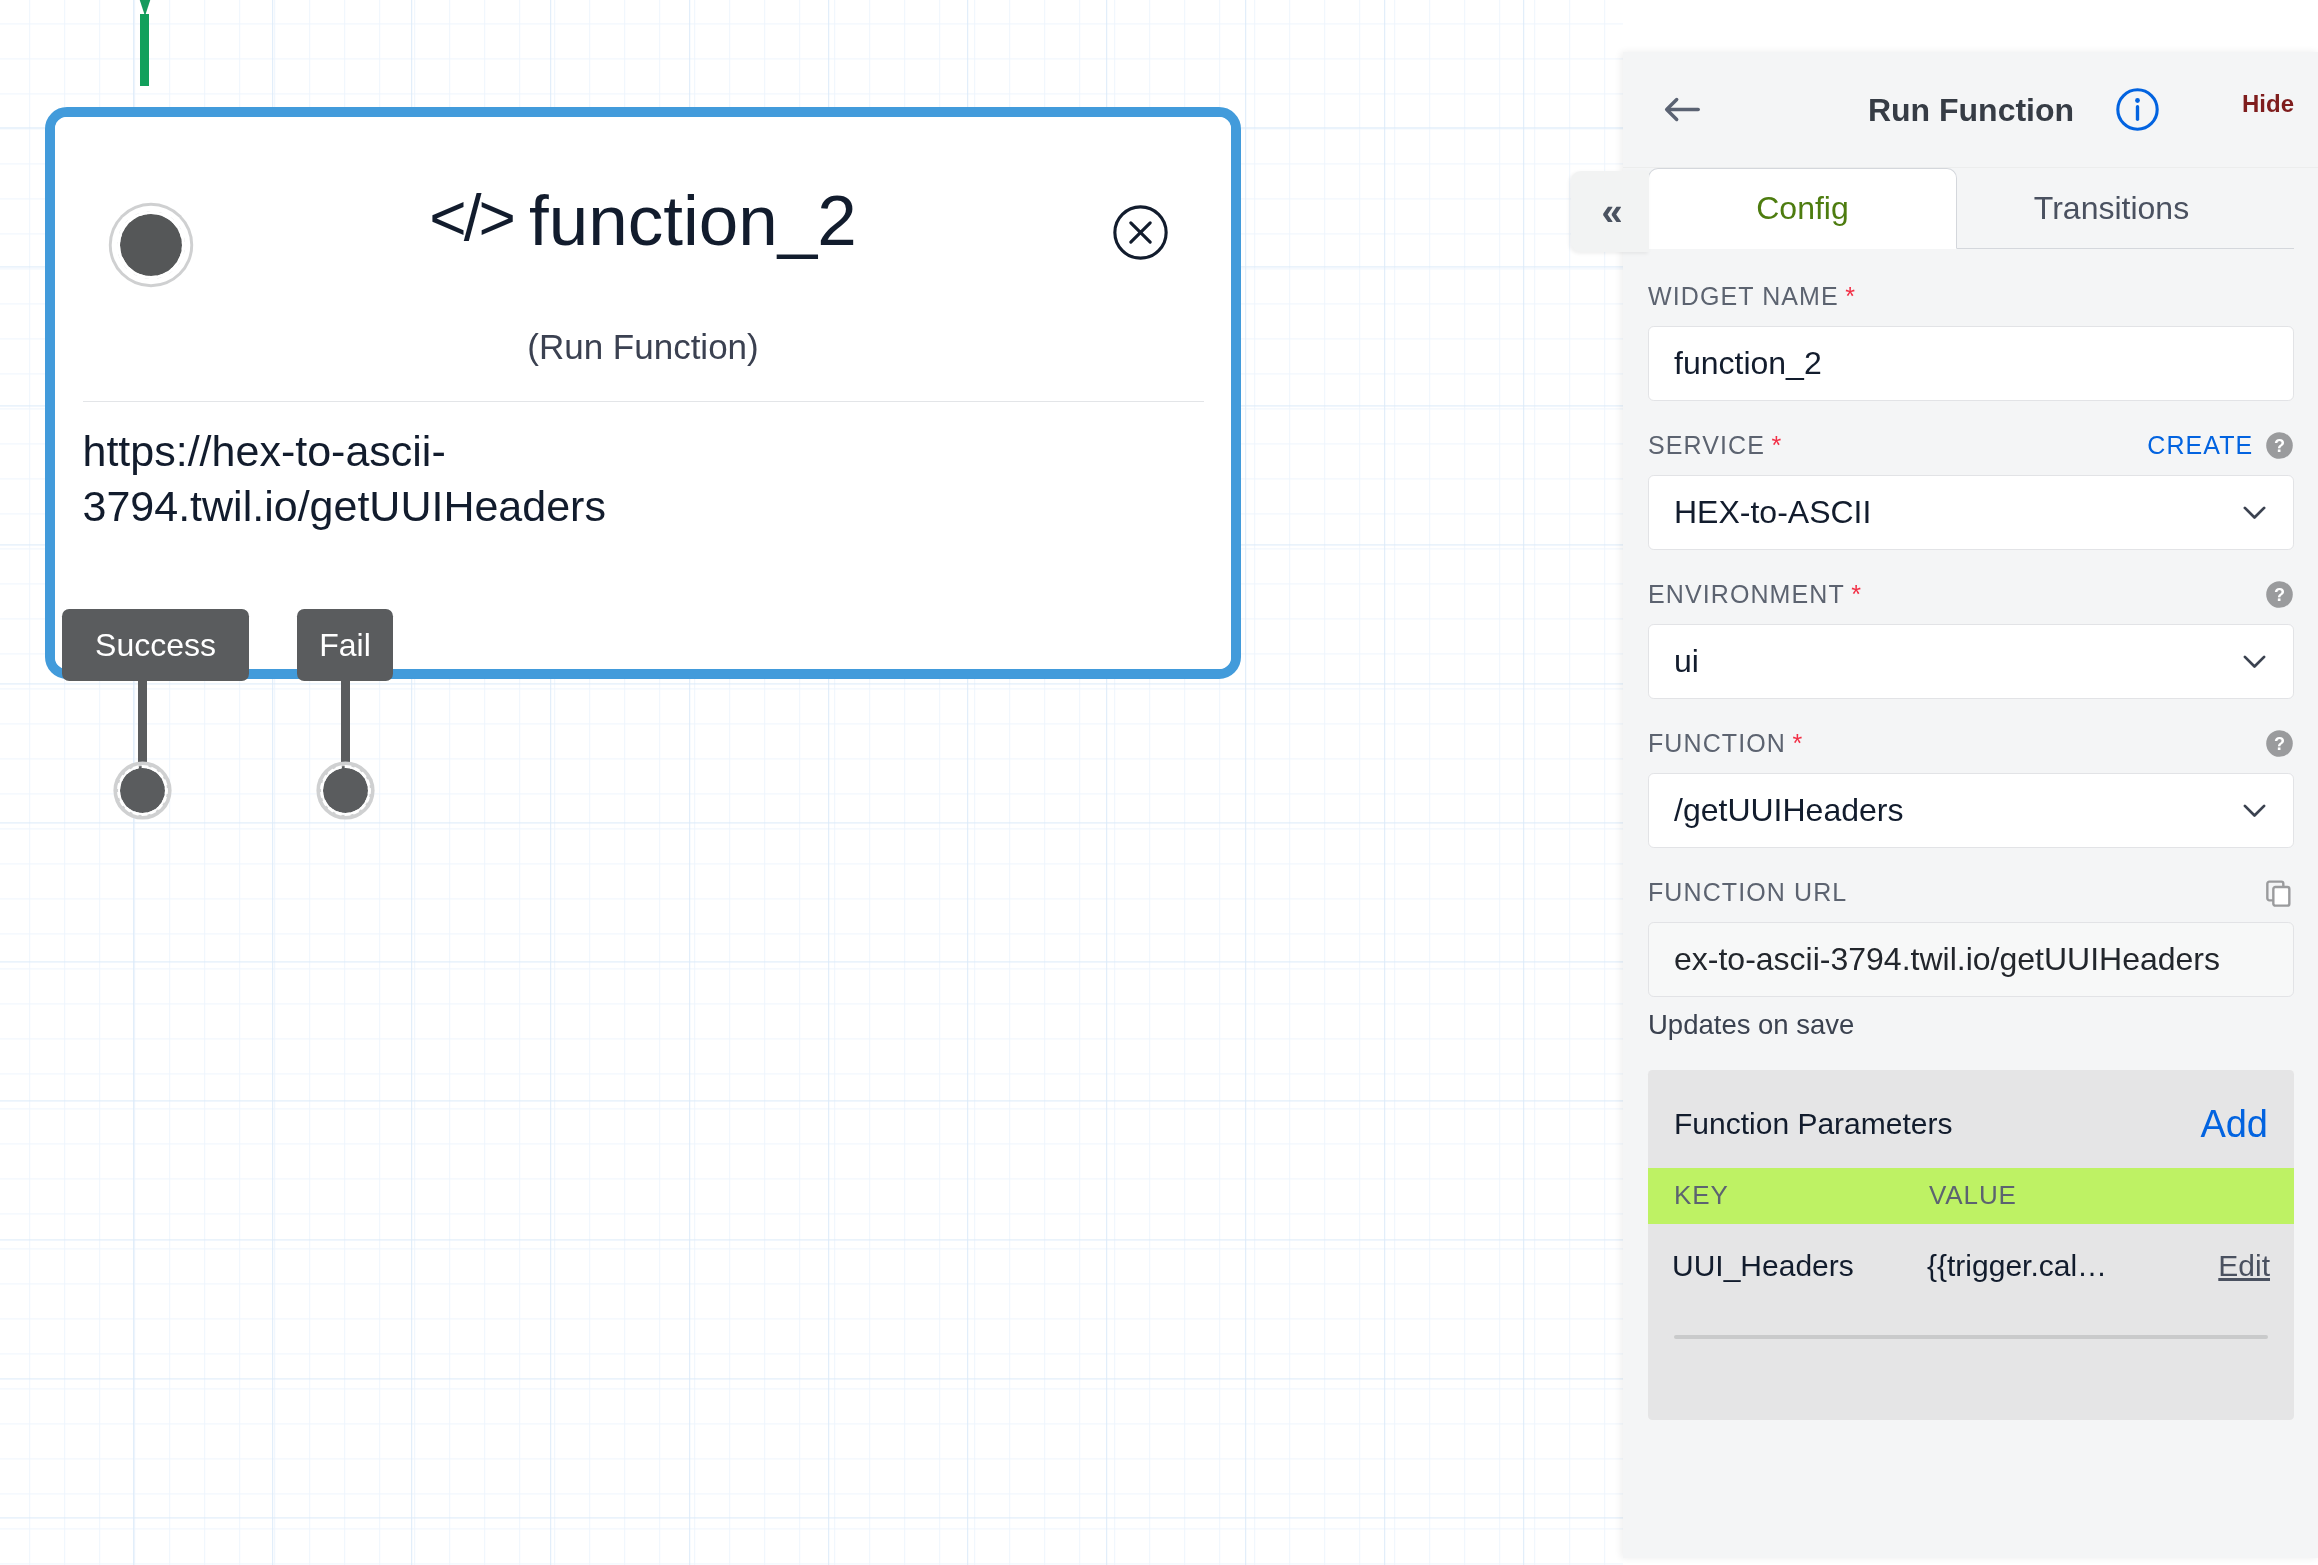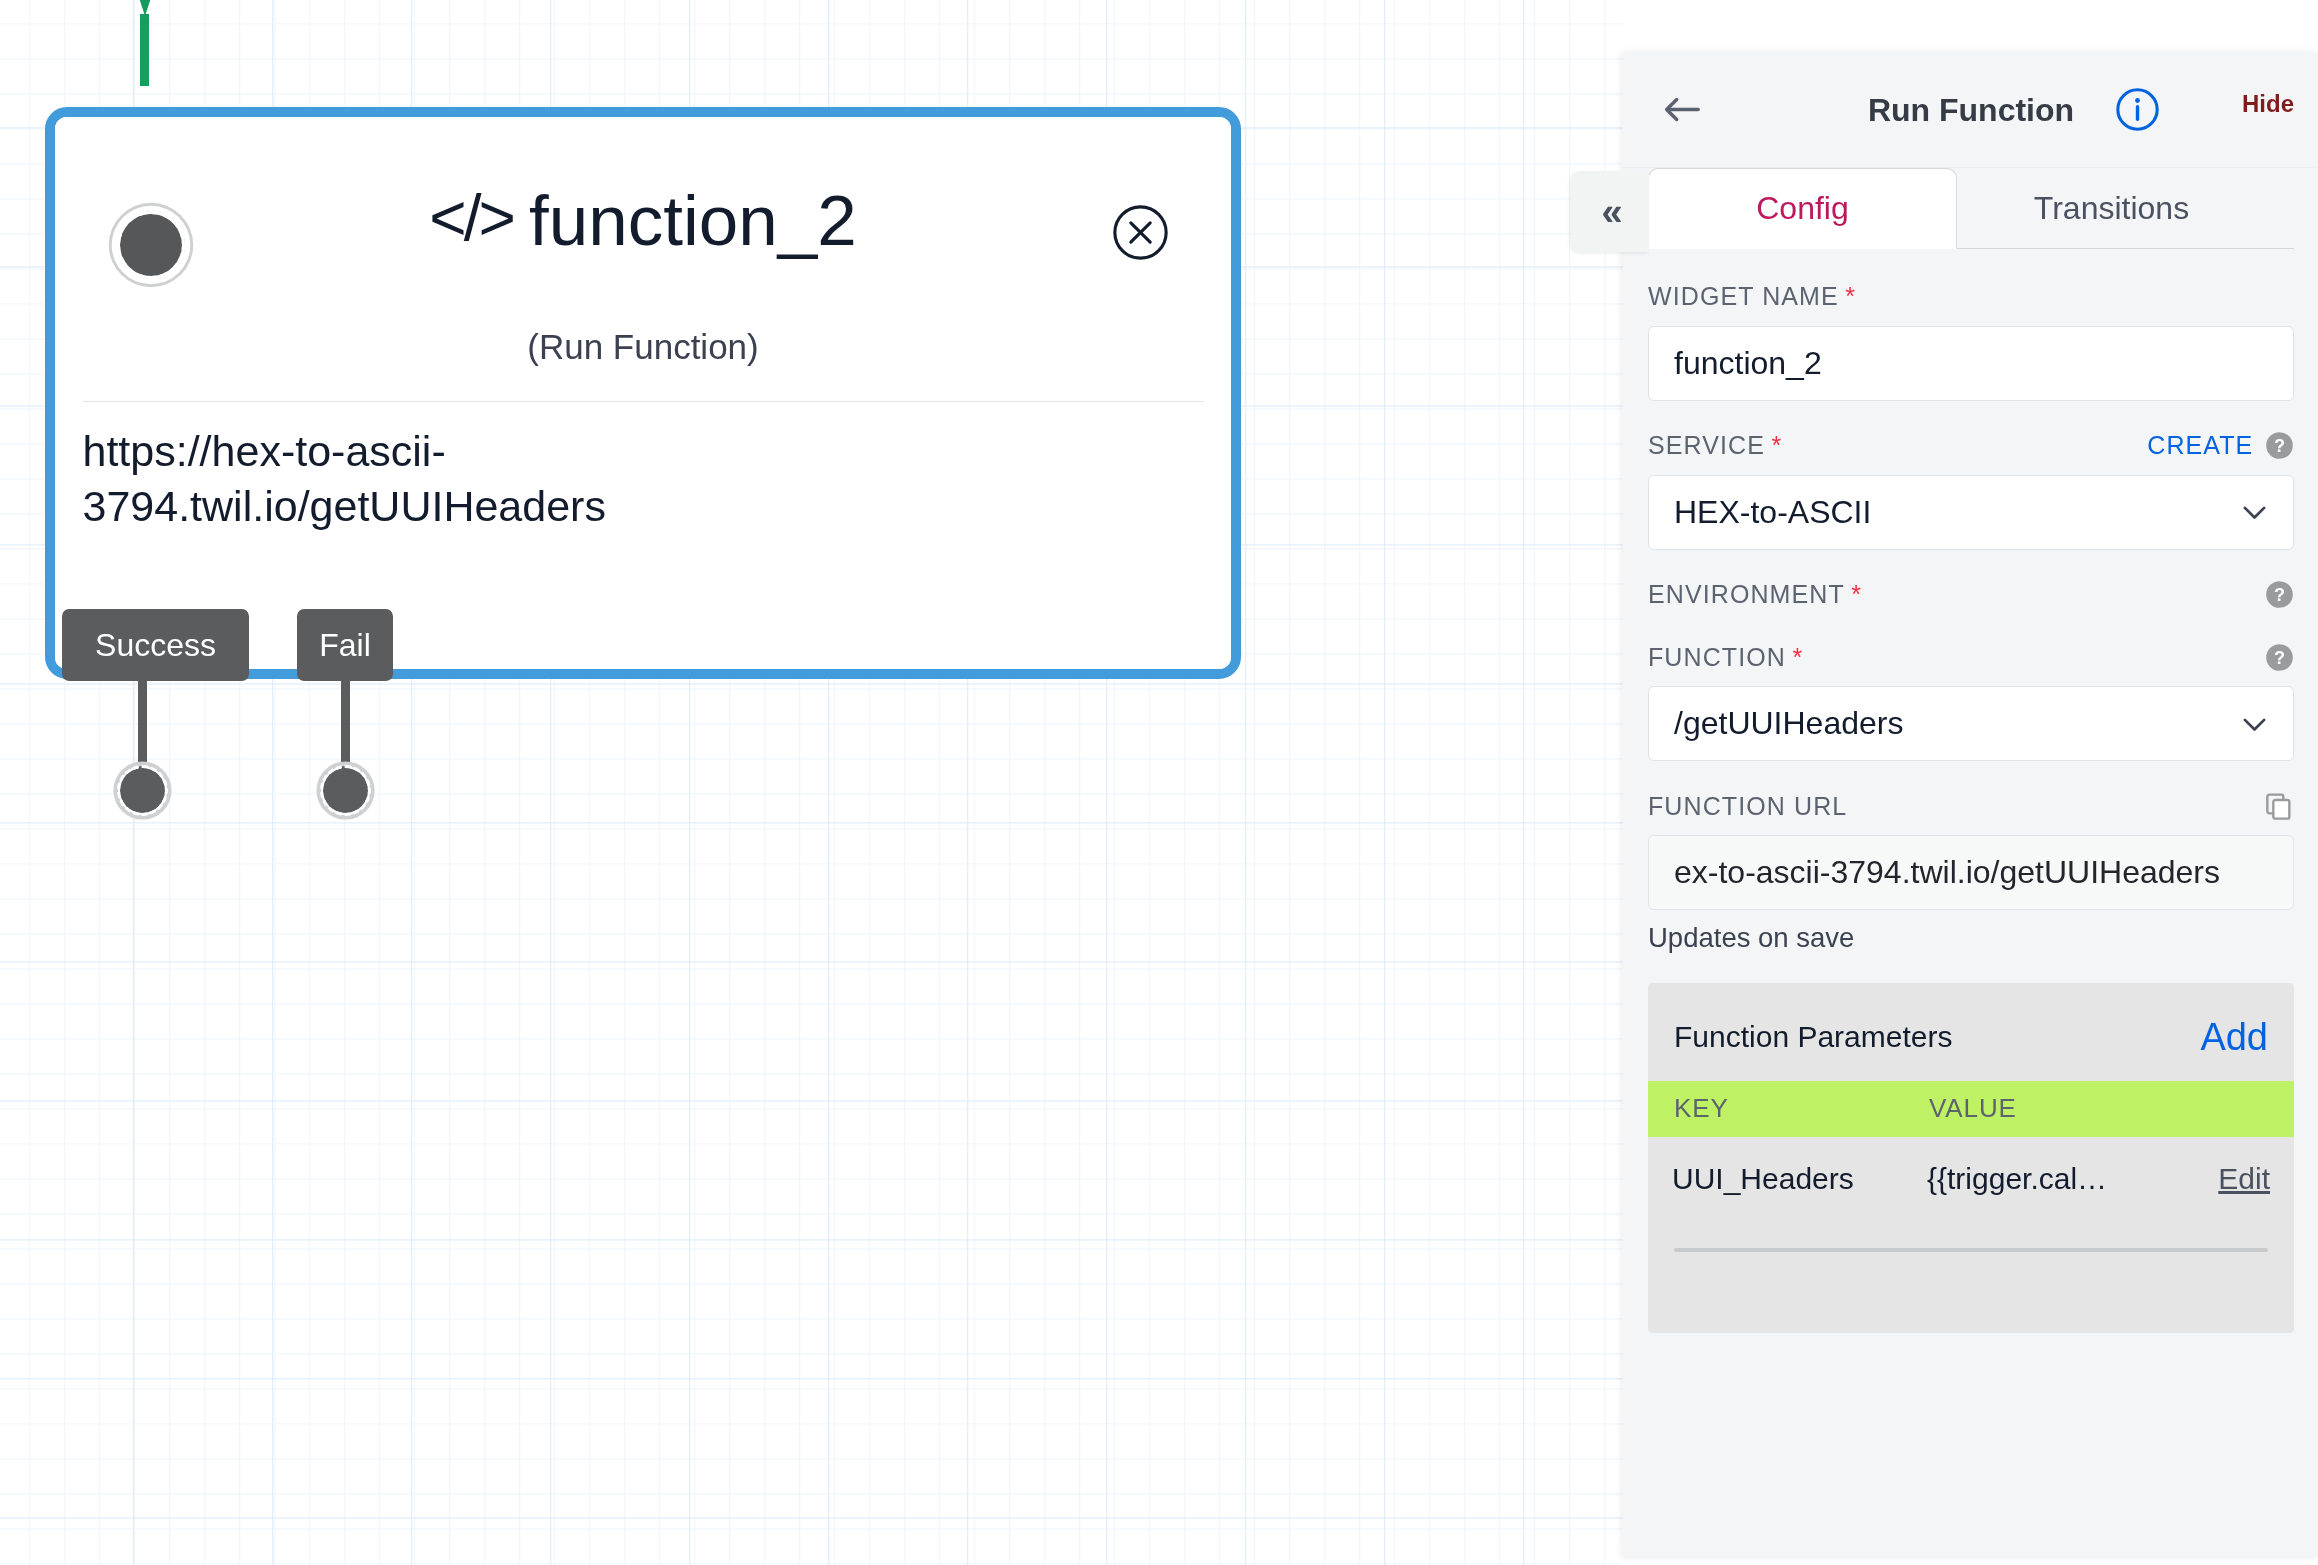--- a/index.html
+++ b/index.html
@@ -196,21 +196,21 @@
     display: flex; align-items: center; justify-content: center;
     font-size: 32px;
     color: #4a5160;
     position: relative;
   }
   .tab.active {
     background: #ffffff;
     border: 1.4px solid #d4d7dc;
     border-bottom: 1.4px solid #ffffff;
     border-radius: 10px 10px 0 0;
-    color: #be185d;
+    color: #4d7c0f;
     z-index: 2;
     text-align: center;
   }
 
   
   #panel-body { padding: 30px 25px 0 25px; }
 
   .field { margin-bottom: 27.5px; }
   .field-label-row {
     display: flex; align-items: center;
@@ -429,20 +429,28 @@
         <span class="field-label">ENVIRONMENT</span>
         <span class="req-star">*</span>
         <span class="label-spacer"></span>
         <span class="help-icon">
           <svg viewBox="0 0 24 24">
               <circle cx="12" cy="12" r="11" fill="#9a9b9d"></circle>
             <text x="12" y="17.4" font-size="15" font-family="Liberation Sans, sans-serif" fill="#ffffff" text-anchor="middle" font-weight="bold">?</text>
             </svg>
         </span>
       </div>
+      <div class="input-box select-box">
+        <span>ui</span>
+        <span class="chevron-down">
+          <svg viewBox="0 0 24 24" fill="none">
+              <path d="M5 9 L12 16 L19 9" stroke="#3b4250" stroke-width="2" stroke-linecap="round" stroke-linejoin="round"></path>
+            </svg>
+        </span>
+      </div>
     </div>
 
     <div class="field">
       <div class="field-label-row">
         <span class="field-label">FUNCTION</span>
         <span class="req-star">*</span>
         <span class="label-spacer"></span>
         <span class="help-icon">
           <svg viewBox="0 0 24 24">
               <circle cx="12" cy="12" r="11" fill="#9a9b9d"></circle>

